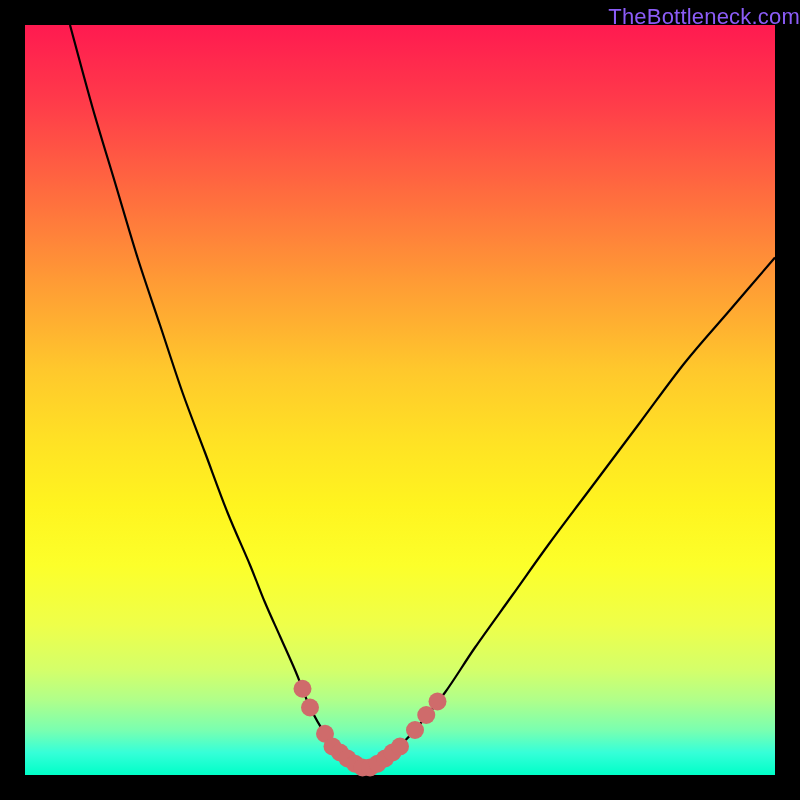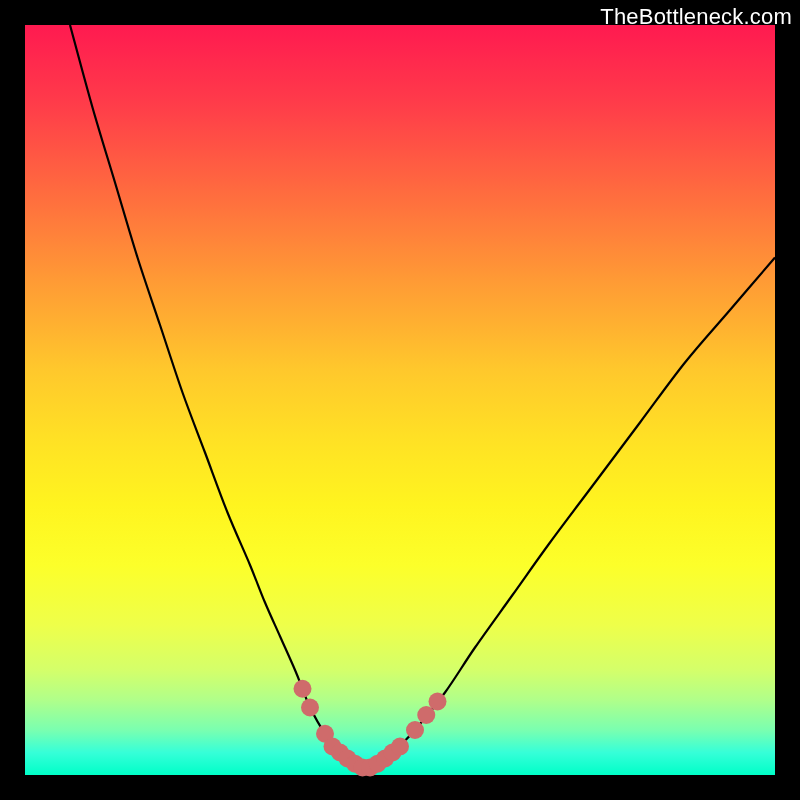--- a/index.html
+++ b/index.html
@@ -29,22 +29,22 @@
       #eeff4a 80%,
       #d4ff6a 86%,
       #b0ff8a 90%,
       #7affb0 94%,
       #36ffd8 97%,
       #00ffc8 100%);
   }
   .watermark {
     position: absolute;
     top: 4px;
-    right: 8px;
-    color: #ffffff;
+    right: 0;
+    color: #8b5cf6;
     font-size: 22px;
     font-weight: 500;
     letter-spacing: 0.2px;
     z-index: 10;
     user-select: none;
   }
   svg.plot {
     position: absolute;
     left: 25px;
     top: 25px;

